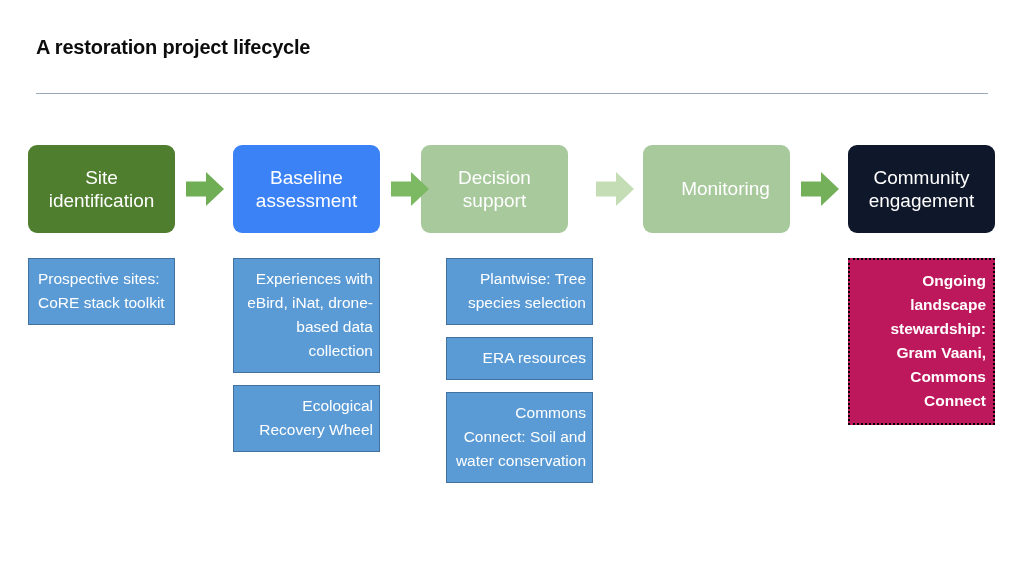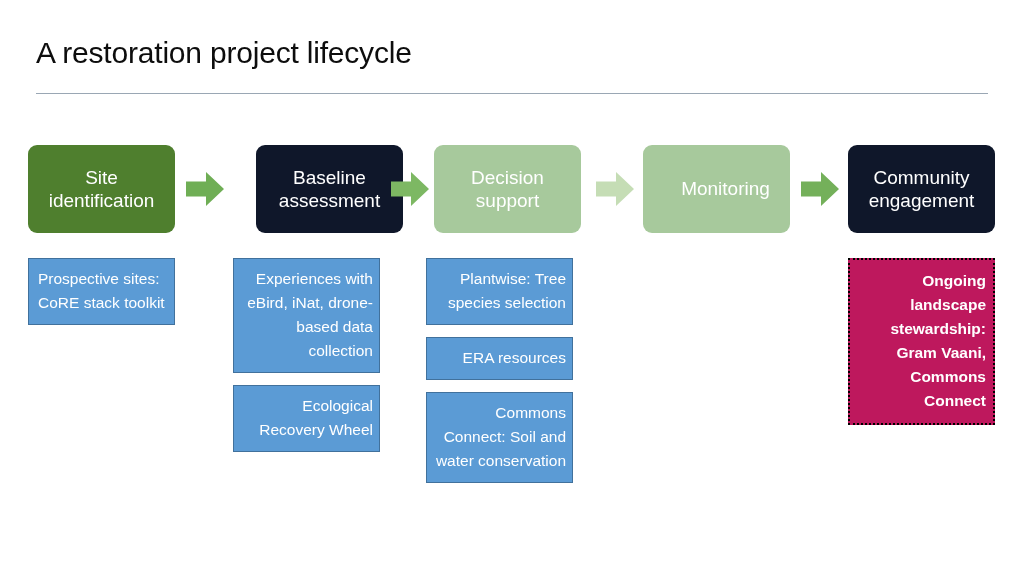--- a/index.html
+++ b/index.html
@@ -14,22 +14,22 @@
     font-family: "Liberation Sans", sans-serif;
     overflow: hidden;
     position: relative;
   }
 
   
   #slide-title {
     position: absolute;
     left: 36px;
     top: 36px;
-    font-size: 30px;
-    font-weight: normal;
+    font-size: 20px;
+    font-weight: bold;
     color: #0d0d0d;
     letter-spacing: -0.2px;
     white-space: nowrap;
   }
   #title-rule {
     position: absolute;
     left: 36px;
     top: 93px;
     width: 952px;
     height: 1px;
@@ -109,24 +109,24 @@
 
 <div>
   <div id="slide-title">A restoration project lifecycle</div>
   <div id="title-rule"></div>
 </div>
 
 <div id="process-row">
     <div class="stage-box" style="left: 28px; background: rgb(79, 127, 46);">
       <span class="stage-label">Site identification</span>
     </div>
-    <div class="stage-box" style="left: 233px; background: #0f172a; margin-left: 23px;">
+    <div class="stage-box" style="left: 233px; background: #3b82f6;">
       <span class="stage-label">Baseline assessment</span>
     </div>
-    <div class="stage-box" style="left: 434px; background: rgb(167, 201, 156);">
+    <div class="stage-box" style="left: 421px; background: rgb(167, 201, 156);">
       <span class="stage-label">Decision support</span>
     </div>
     <div class="stage-box" style="left: 643px; background: rgb(167, 201, 156); padding-left: 24px;">
       <span class="stage-label">Monitoring</span>
     </div>
     <div class="stage-box" style="left: 848px; background: #0f172a;">
       <span class="stage-label">Community engagement</span>
     </div>
     <div class="arrow" style="left: 186px;">
       <svg viewBox="0 0 38 34" xmlns="http://www.w3.org/2000/svg">
@@ -151,21 +151,21 @@
   </div>
 
 <div id="columns">
     <div class="column" style="left: 28px;">
       <div class="detail-box left-align">Prospective sites: CoRE stack toolkit</div>
     </div>
     <div class="column" style="left: 233px;">
       <div class="detail-box">Experiences with eBird, iNat, drone-based data collection</div>
       <div class="detail-box">Ecological Recovery Wheel</div>
     </div>
-    <div class="column" style="left: 426px;">
+    <div class="column" style="left: 446px;">
       <div class="detail-box">Plantwise: Tree species selection</div>
       <div class="detail-box">ERA resources</div>
       <div class="detail-box">Commons Connect: Soil and water conservation</div>
     </div>
     <div class="column" style="left: 848px;">
       <div class="detail-box highlight">Ongoing landscape stewardship: Gram Vaani, Commons Connect</div>
     </div>
   </div>
 
 </body></html>

